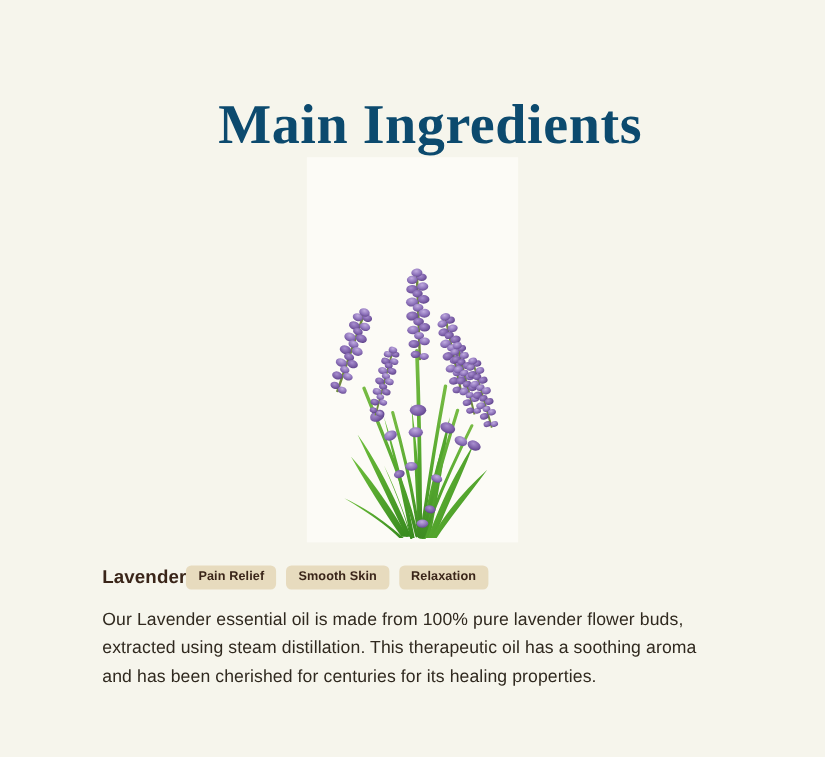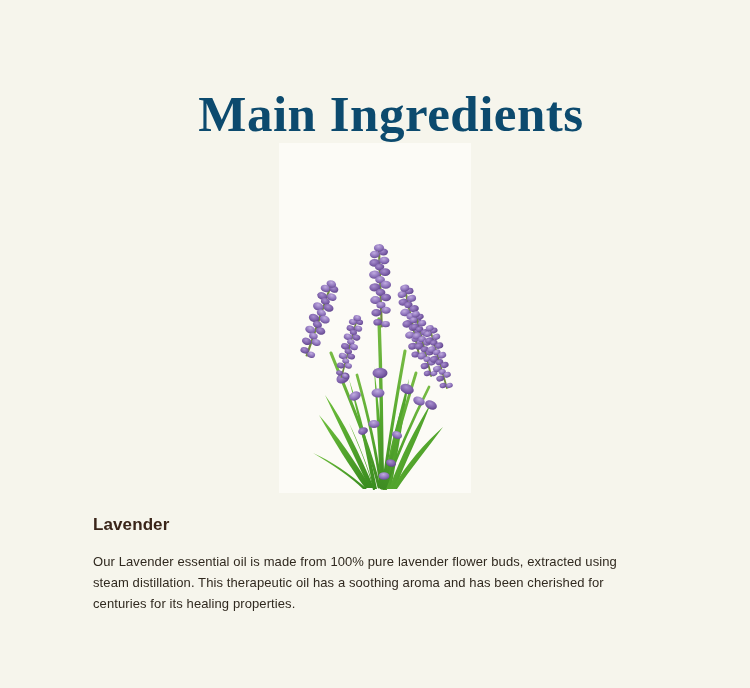--- a/index.html
+++ b/index.html
@@ -80,21 +80,21 @@
     font-size: 11.5px;
     font-weight: bold;
     letter-spacing: 0.1px;
     padding: 5px 11px 6px 11px;
     border-radius: 5px;
     white-space: nowrap;
     line-height: 1;
   }
   .description {
     margin-top: 13px;
-    font-size: 13px;
+    font-size: 16px;
     line-height: 1.62;
     color: #30291f;
     max-width: 560px;
     letter-spacing: 0.1px;
   }
 </style>
 </head>
 <body>
 
 <div class="page">
@@ -200,17 +200,22 @@
         <use href="#spike" transform="translate(126,146) rotate(-12) scale(0.96)"></use>
         <use href="#spike" transform="translate(137,172) rotate(-14) scale(0.86)"></use>
         <use href="#spike" transform="translate(151,186) rotate(-16) scale(0.84)"></use>
       </g>
     </svg>
   </div>
 
   <div class="info">
     <div class="name-row">
       <div class="ingredient-name">Lavender</div>
+      <div class="tag-list">
+        <span class="tag">Pain Relief</span>
+        <span class="tag">Smooth Skin</span>
+        <span class="tag">Relaxation</span>
+      </div>
     </div>
     <p class="description">Our Lavender essential oil is made from 100% pure lavender flower buds, extracted using steam distillation. This therapeutic oil has a soothing aroma and has been cherished for centuries for its healing properties.</p>
   </div>
 
 </div>
 
 </body></html>

